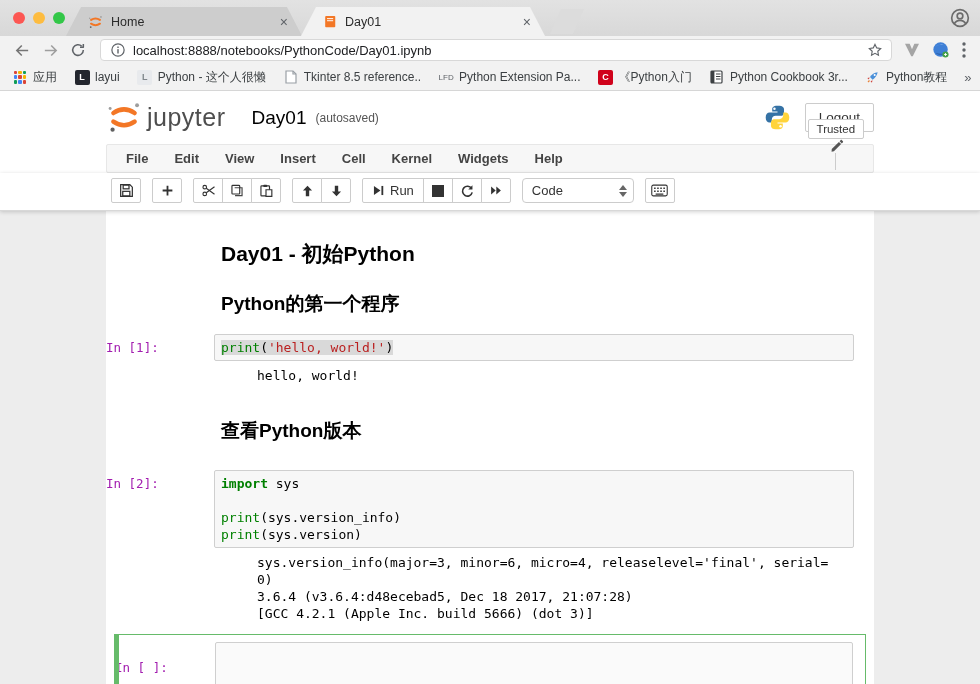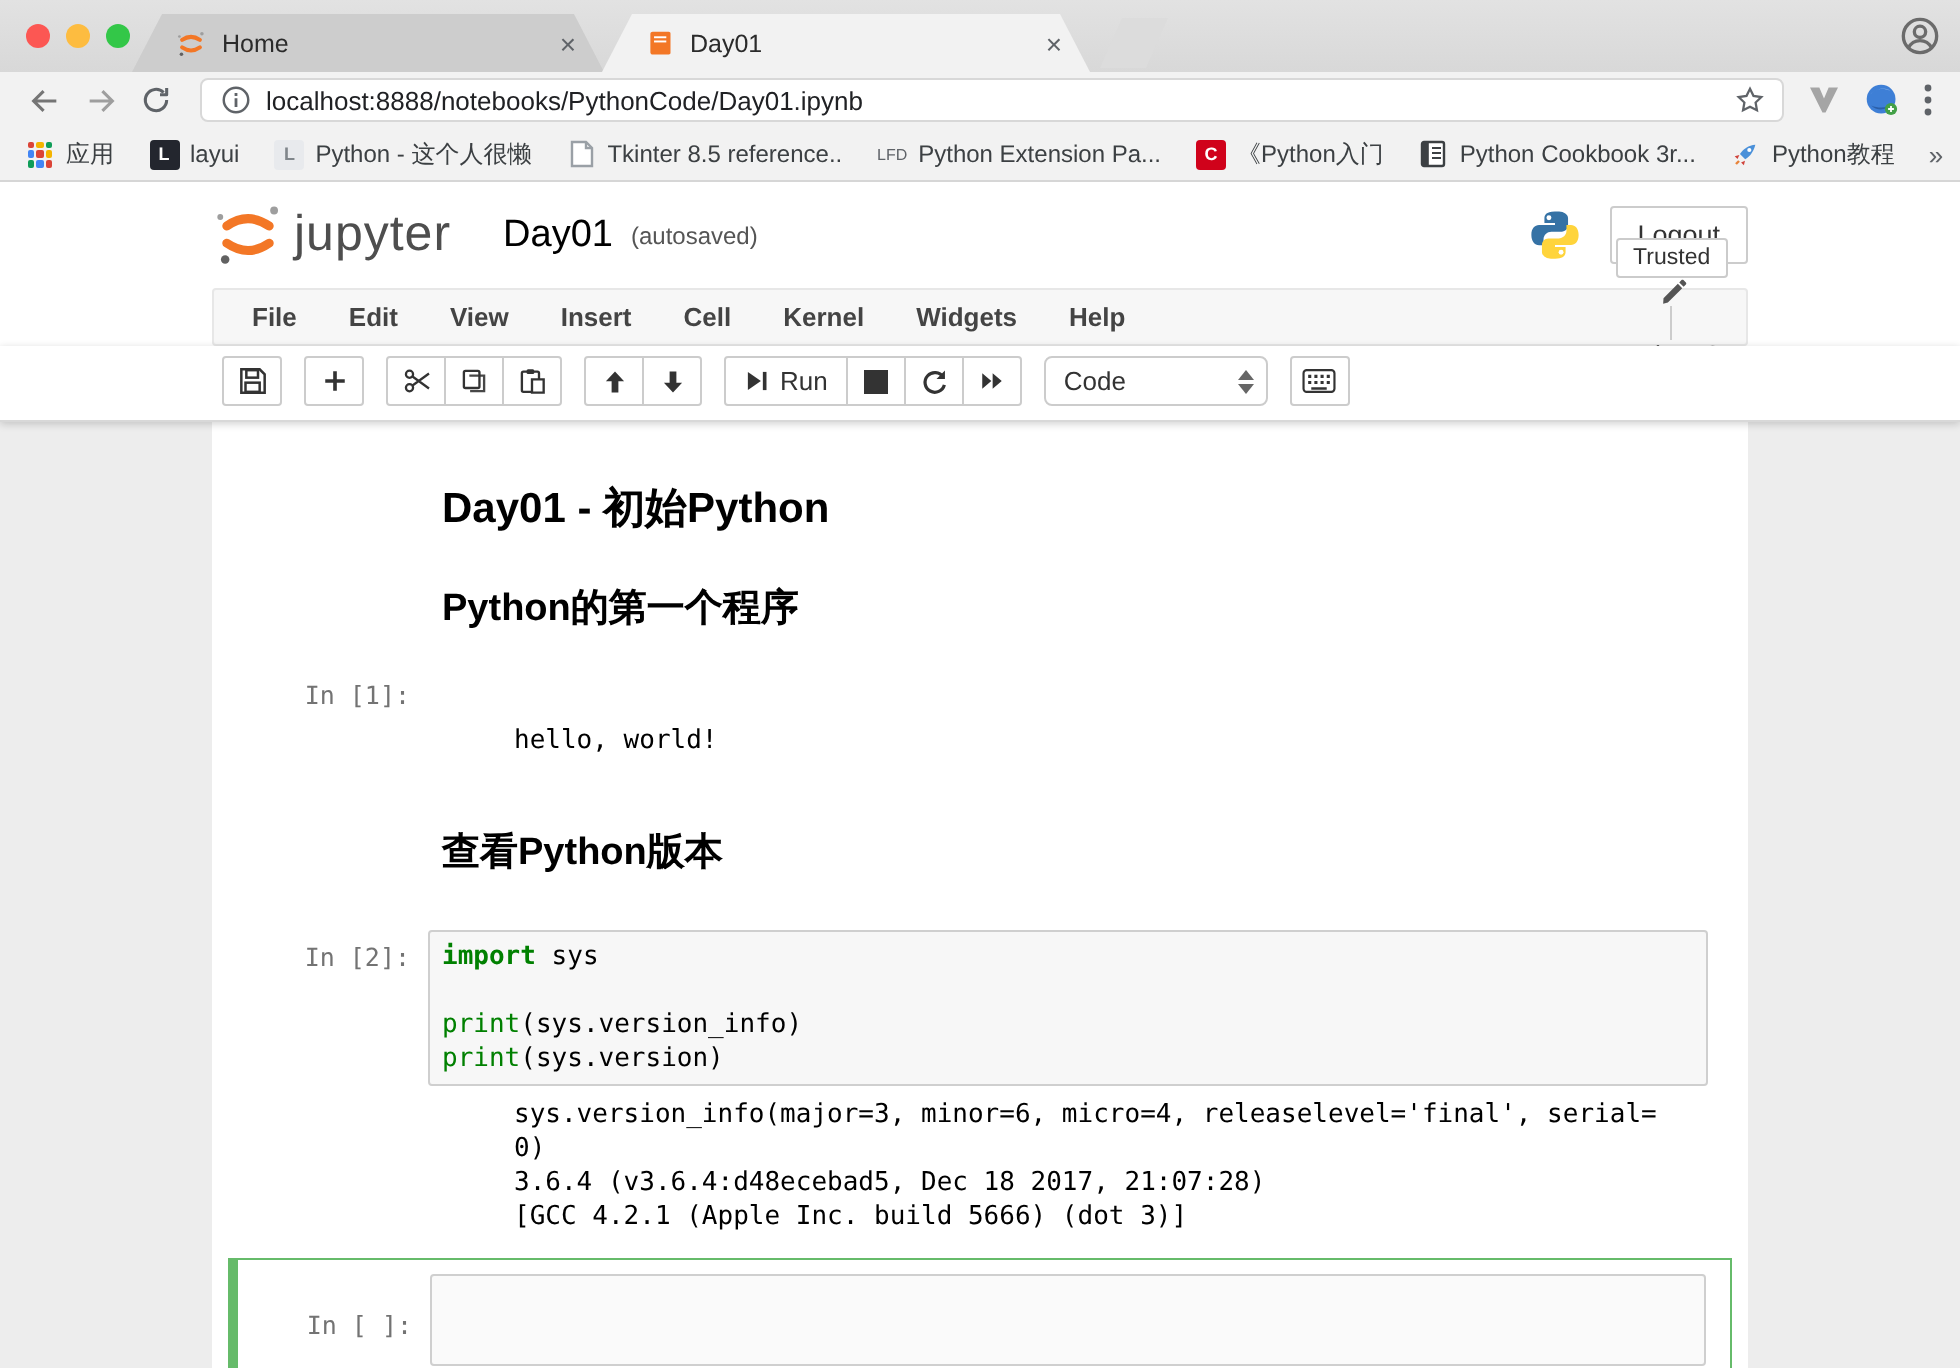--- a/index.html
+++ b/index.html
@@ -82,22 +82,22 @@
   .stepper { margin-left: auto; display: flex; flex-direction: column; gap: 2px; align-items: center; }
   .stepper i { width: 0; height: 0; border-left: 4px solid transparent; border-right: 4px solid transparent; }
   .stepper .up { border-bottom: 5px solid #666; }
   .stepper .dn { border-top: 5px solid #666; }
 
   
   .nb-body { background: #EDEDED; height: 476px; overflow: hidden; }
   .nb-page { width: 768px; margin: 0 auto; background: #fff; min-height: 100%; padding-top: 6px; }
 
   .cellrow { display: flex; }
-  .prompt-col { width: 108px; flex: none; text-align: right; padding-right: 9px;
-                font: 12.5px/17px "DejaVu Sans Mono", monospace; color: #737373; padding-top: 5px; }
+  .prompt-col { width: 108px; flex: none; padding-right: 9px;
+                font: 12.5px/17px "DejaVu Sans Mono", monospace; color: #a21caf; padding-top: 5px; }
   .input-box { flex: 1; margin-right: 20px; background: #F7F7F7; border: 1px solid #CFCFCF; border-radius: 2px;
                padding: 4px 6px; font: 13px/17px "DejaVu Sans Mono", monospace; color: #000; }
   .cm-line { min-height: 17px; white-space: pre; }
   .tok-kw { color: #008000; }
   .tok-kwb { color: #008000; font-weight: bold; }
   .tok-str { color: #BA2121; }
   .sel { background: #D9D9D9; }
 
   .textcol { flex: 1; margin-right: 20px; padding-left: 7px; }
   h1.nbh { font-size: 27px; font-weight: bold; color: #000; margin-top: 10px; }
@@ -464,20 +464,23 @@
 
     <div class="cellrow">
       <div class="prompt-col"></div>
       <div class="textcol">
           <h3 class="nbh">Python的第一个程序</h3>
         </div>
     </div>
 
     <div class="cellrow cellgap1">
       <div class="prompt-col">In [1]:</div>
+      <div class="input-box">
+        <div class="cm-line"><span class="sel"><span class="tok-kw">print</span><span>(</span><span class="tok-str">'hello, world!'</span><span>)</span></span></div>
+      </div>
     </div>
 
     <div class="outrow">
       <div class="prompt-col"></div>
       <div class="out-text">hello, world!</div>
     </div>
 
     <div class="cellrow">
       <div class="prompt-col"></div>
       <div class="textcol">

